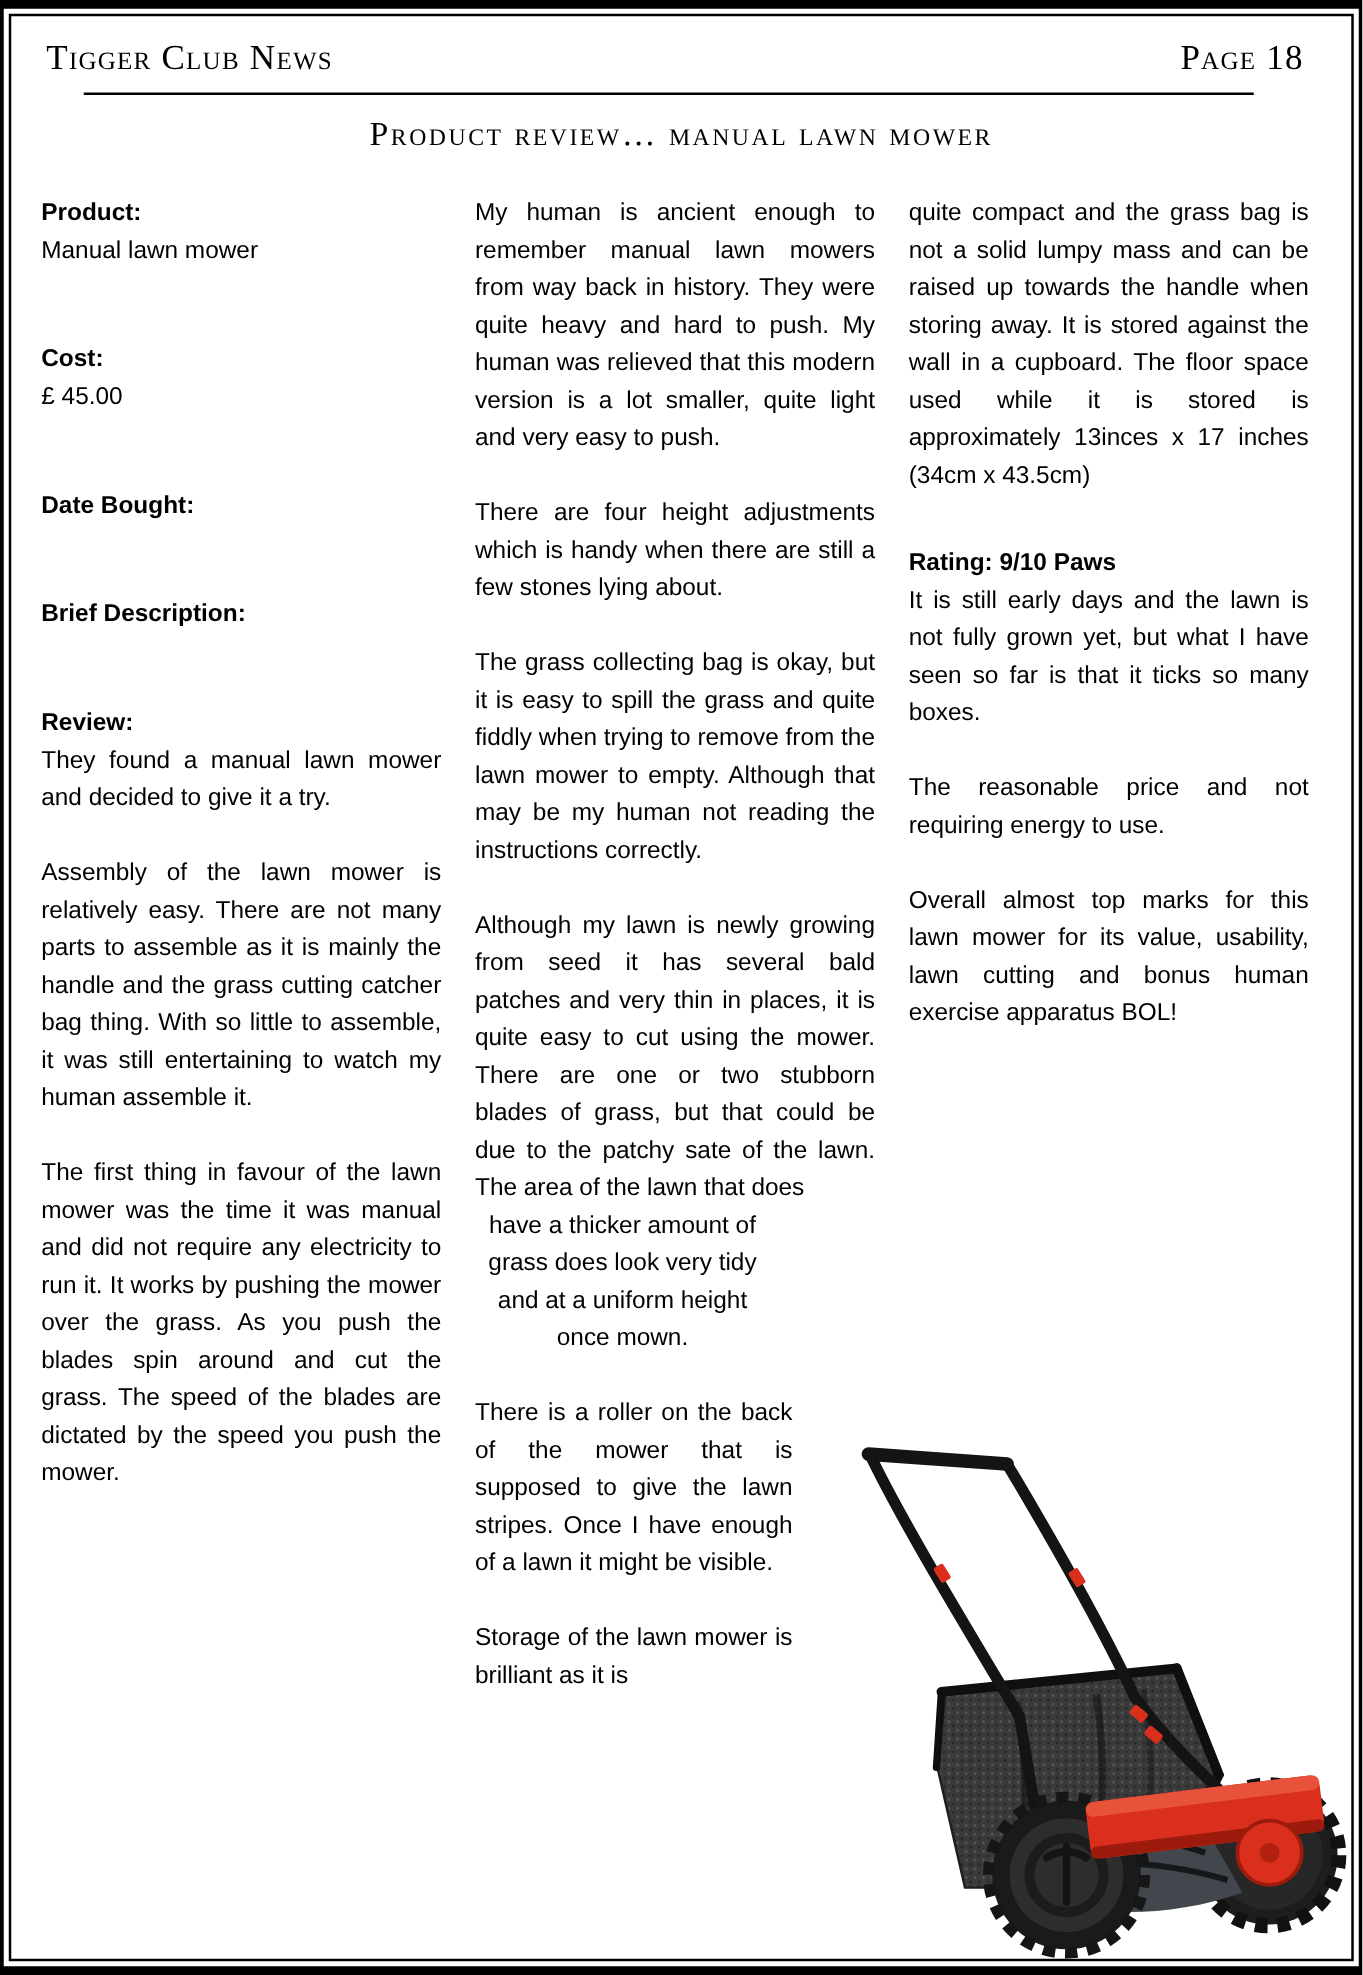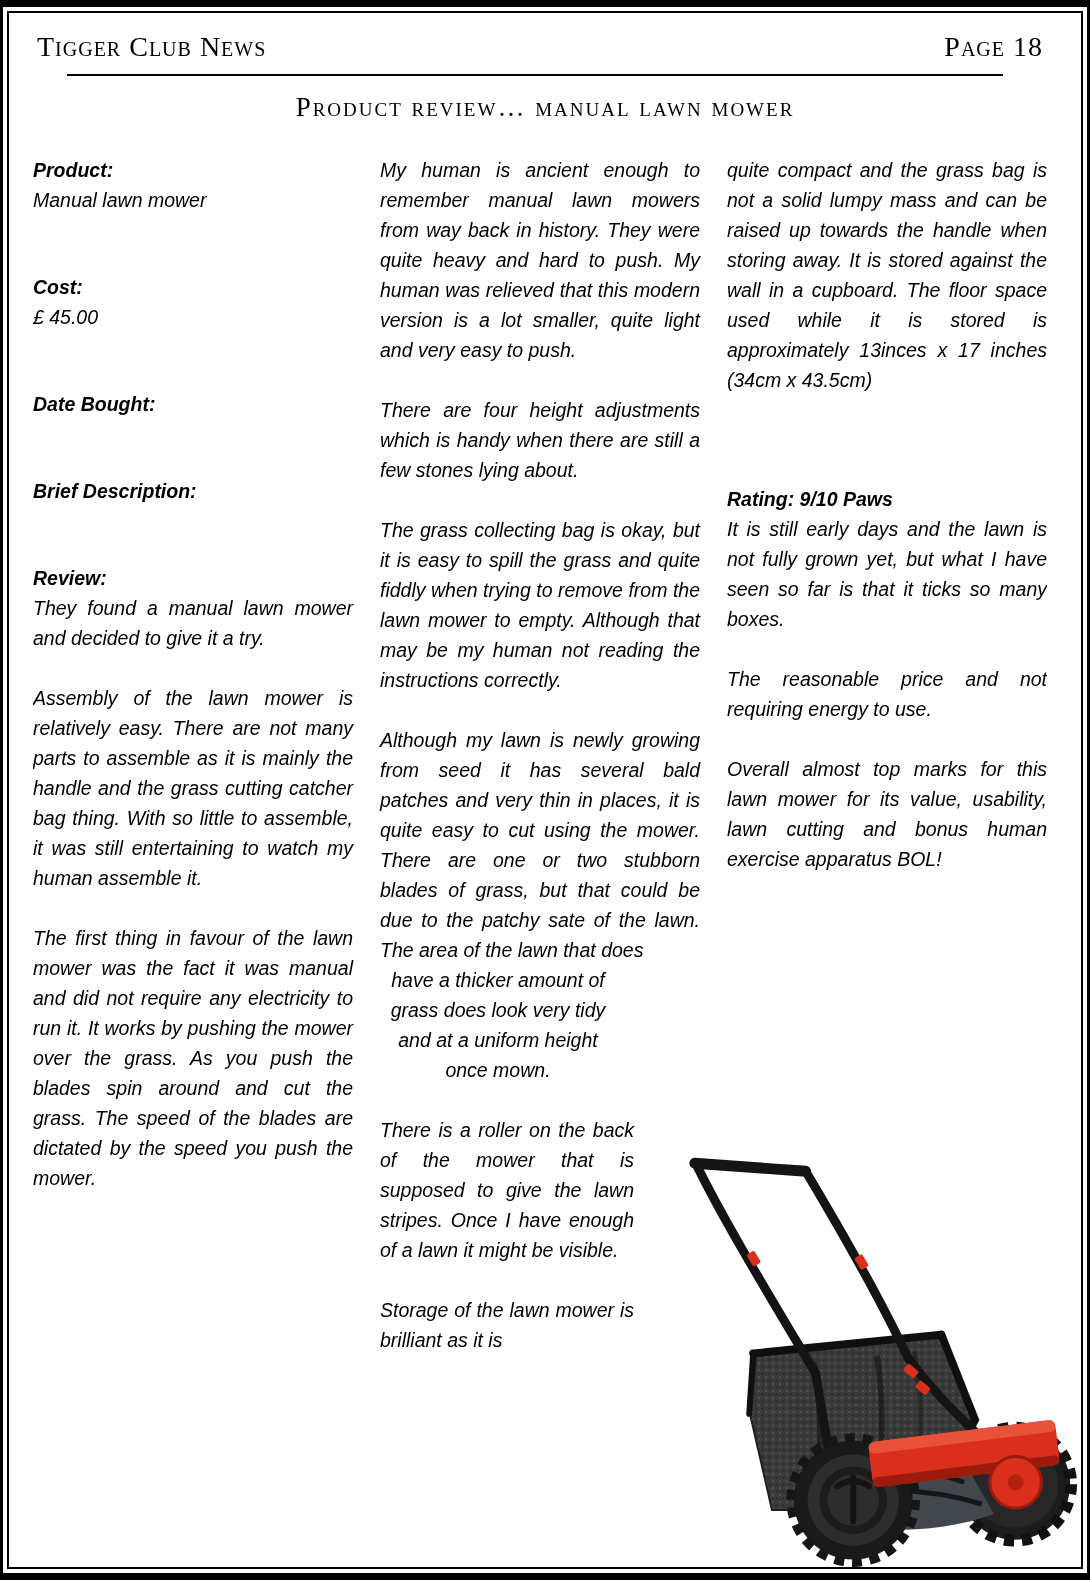--- a/index.html
+++ b/index.html
@@ -22,25 +22,25 @@
     text-align:center; font-family:"Liberation Serif", serif;
     font-variant:small-caps; font-size:27px; letter-spacing:2px;
     font-weight:400; color:#000; margin-top:16px;
   }
   .columns {
     position:absolute; left:24px; right:34px; top:142px; bottom:6px;
     display:flex; gap:27px; overflow:hidden;
   }
   .col {
     flex:1 1 0; font-family:"Liberation Sans", sans-serif;
-    font-size:19.5px; line-height:30px; color:#000; text-align:justify;font-style:italic;
+    font-size:19.5px; line-height:30px; color:#000; text-align:justify;
   }
   .para  { margin:0 0 30px 0; }
   .field { margin:0 0 57px 0; }
-  .gap-lg{ margin-bottom:89px; }
+  .gap-lg{ margin-bottom:40px; }
   .label { font-weight:bold; }
   .cont  { margin:0 84px 30px 0; text-align:center; }
   .narrow{ margin-right:66px; }
   .mower {
     position:absolute; left:658px; top:1112px; width:416px; height:452px;
   }
 </style>
 </head>
 <body>
 
@@ -67,21 +67,21 @@
         </div>
         <div class="field">
           <div class="label">Date Bought:</div>
         </div>
         <div class="field">
           <div class="label">Brief Description:</div>
         </div>
         <div class="label">Review:</div>
         <div class="para">They found a manual lawn mower and decided to give it a try.</div>
         <div class="para">Assembly of the lawn mower is relatively easy. There are not many parts to assemble as it is mainly the handle and the grass cutting catcher bag thing. With so little to assemble, it was still entertaining to watch my human assemble it.</div>
-        <div class="para">The first thing in favour of the lawn mower was the fact it was manual and did not require any electricity to run it. It works by pushing the mower over the grass. As you push the blades spin around and cut the grass. The speed of the blades are dictated by the speed you push the mower.</div>
+        <div class="para">The first thing in favour of the lawn mower was the time it was manual and did not require any electricity to run it. It works by pushing the mower over the grass. As you push the blades spin around and cut the grass. The speed of the blades are dictated by the speed you push the mower.</div>
       </div>
 
       <div class="col">
         <div class="para">My human is ancient enough to remember manual lawn mowers from way back in history. They were quite heavy and hard to push. My human was relieved that this modern version is a lot smaller, quite light and very easy to push.</div>
         <div class="para">There are four height adjustments which is handy when there are still a few stones lying about.</div>
         <div class="para">The grass collecting bag is okay, but it is easy to spill the grass and quite fiddly when trying to remove from the lawn mower to empty. Although that may be my human not reading the instructions correctly.</div>
         <div class="para" style="margin-bottom:0">Although my lawn is newly growing from seed it has several bald patches and very thin in places, it is quite easy to cut using the mower. There are one or two stubborn blades of grass, but that could be due to the patchy sate of the lawn. The area of the lawn that does</div>
         <div class="cont">have a thicker amount of grass does look very tidy and at a uniform height once mown.</div>
         <div class="para narrow">There is a roller on the back of the mower that is supposed to give the lawn stripes. Once I have enough of a lawn it might be visible.</div>
         <div class="para narrow">Storage of the lawn mower is brilliant as it is</div>

